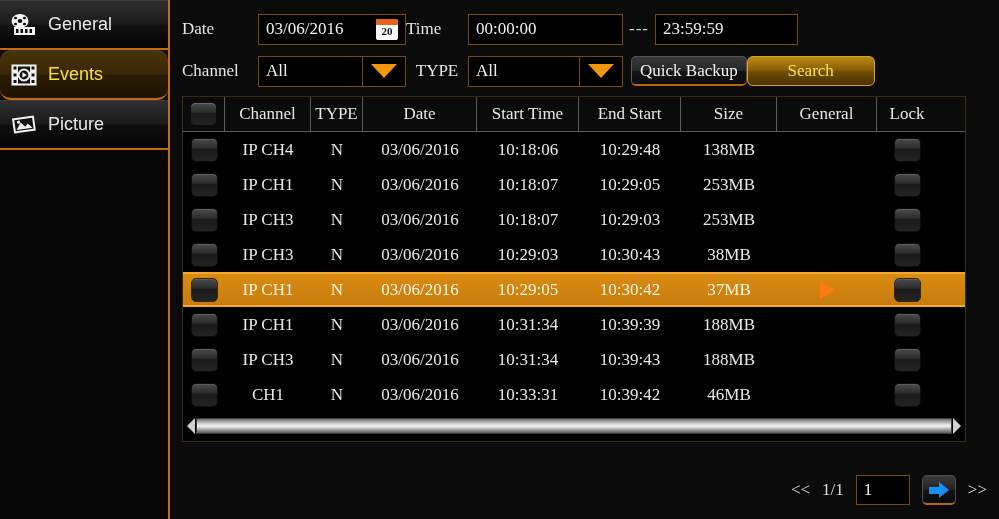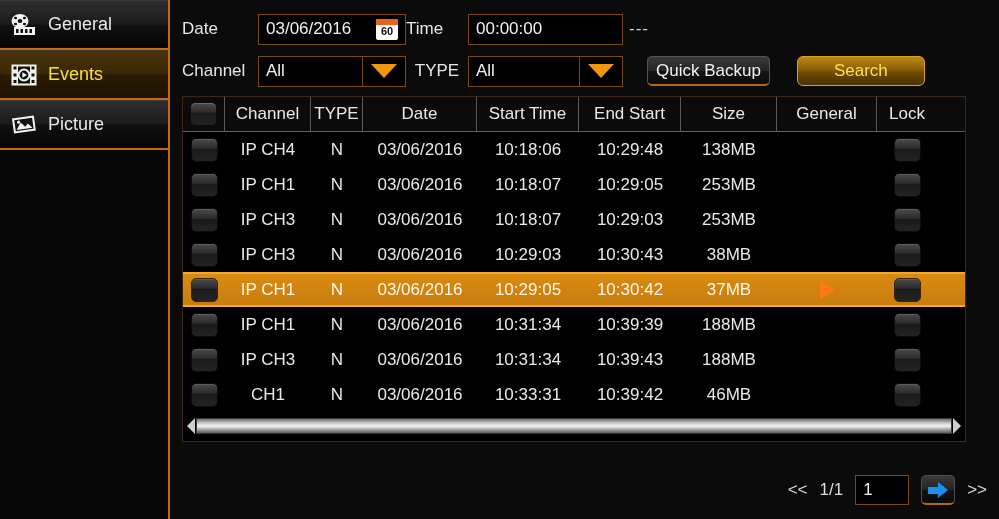--- a/index.html
+++ b/index.html
@@ -32,31 +32,33 @@
     padding-left: 10px;
     background: linear-gradient(180deg,#2e2e2e 0%,#1b1b1b 48%,#101010 52%,#050505 100%);
     border-top: 1px solid #3a3a3a;
     border-bottom: 2px solid #c86a10;
     color: #e8e8e8;
     font-size: 18px;
   }
   .side-item.active {
     background: linear-gradient(180deg,#4a3208 0%,#3a2706 48%,#2a1c04 52%,#1d1303 100%);
     color: #f5e03a;
+    border-radius: 11px;
   }
   .side-item.plain { border-bottom: 2px solid #c86a10; }
   .side-item .ico { width: 28px; height: 26px; flex: none; display:flex; align-items:center; justify-content:center; }
   .side-fill { flex: 1; background: #070707; }
 
   
   .content {
     flex: 1;
     position: relative;
     background: #0b0b0b;
     padding: 10px 8px 0 12px;
+    font-family: Liberation Serif, serif;
   }
   .form-row {
     display: flex;
     align-items: center;
     height: 38px;
     gap: 0;
   }
   .lbl { color: #e6e6e6; font-size: 17px; }
   .field {
     background: #000;
@@ -315,49 +317,52 @@
     <div class="side-fill"></div>
   </div>
 
   <div class="content">
 
     <div class="form-row">
       <span class="lbl" style="width:76px">Date</span>
       <div class="field" style="width:148px">
         <span class="val">03/06/2016</span>
         <span class="cal-ico">
-          <span class="num">60</span>
+          <span class="num">20</span>
         </span>
       </div>
       <span class="lbl" style="width:62px; text-align:left">Time</span>
       <div class="field" style="width:155px">
         <span class="val">00:00:00</span>
       </div>
       <span class="dash">---</span>
+      <div class="field" style="width:143px">
+        <span class="val">23:59:59</span>
+      </div>
     </div>
 
     <div class="form-row" style="margin-top:4px">
       <span class="lbl" style="width:76px">Channel</span>
       <div class="field" style="width:148px; padding-right:0">
         <span class="val">All</span>
         <span class="drop-sep"></span>
         <span style="display:flex;align-items:center;justify-content:center;width:42px">
           <span class="caret"></span>
         </span>
       </div>
       <span class="lbl" style="width:62px; text-align:center">TYPE</span>
       <div class="field" style="width:155px; padding-right:0">
         <span class="val">All</span>
         <span class="drop-sep"></span>
         <span style="display:flex;align-items:center;justify-content:center;width:42px">
           <span class="caret"></span>
         </span>
       </div>
-      <div class="btn-quick" style="margin-left:24px">Quick Backup</div>
-      <div class="btn-search" style="margin-left:27px">Search</div>
+      <div class="btn-quick" style="margin-left:8px">Quick Backup</div>
+      <div class="btn-search" style="margin-left:0">Search</div>
     </div>
 
     <div class="table-wrap">
 
       <div class="trow thead">
         <div class="cell c-chk">
           <span class="chk"></span>
         </div>
         <div class="cell c-ch">Channel</div>
         <div class="cell c-type">TYPE</div>

